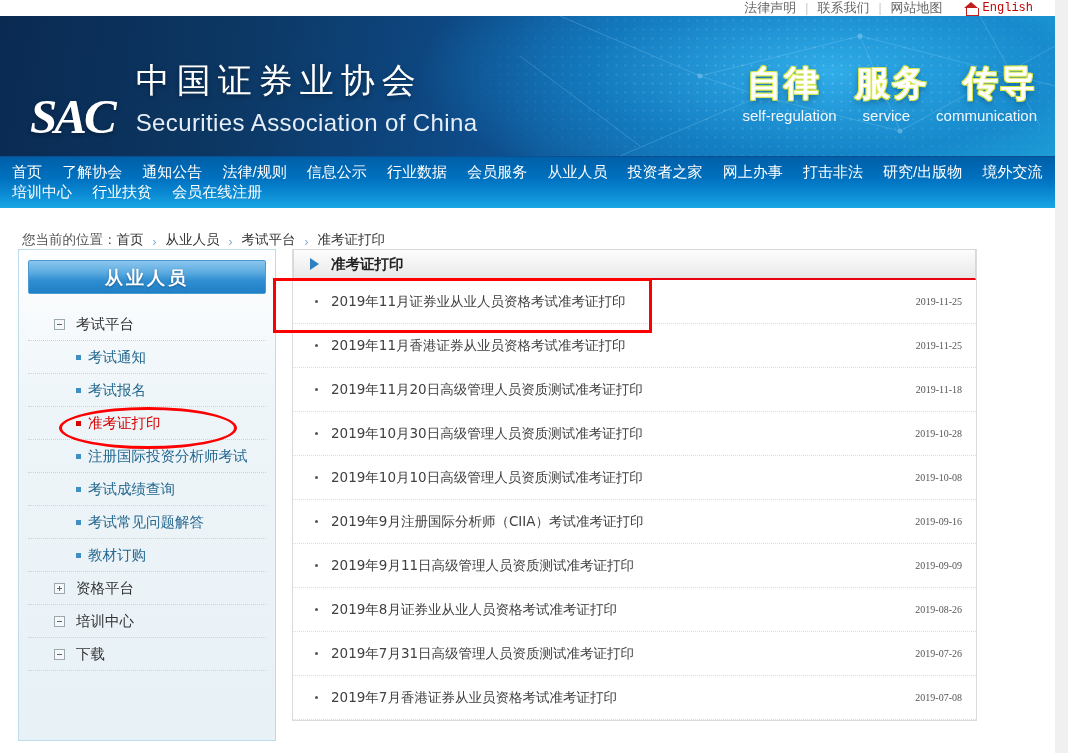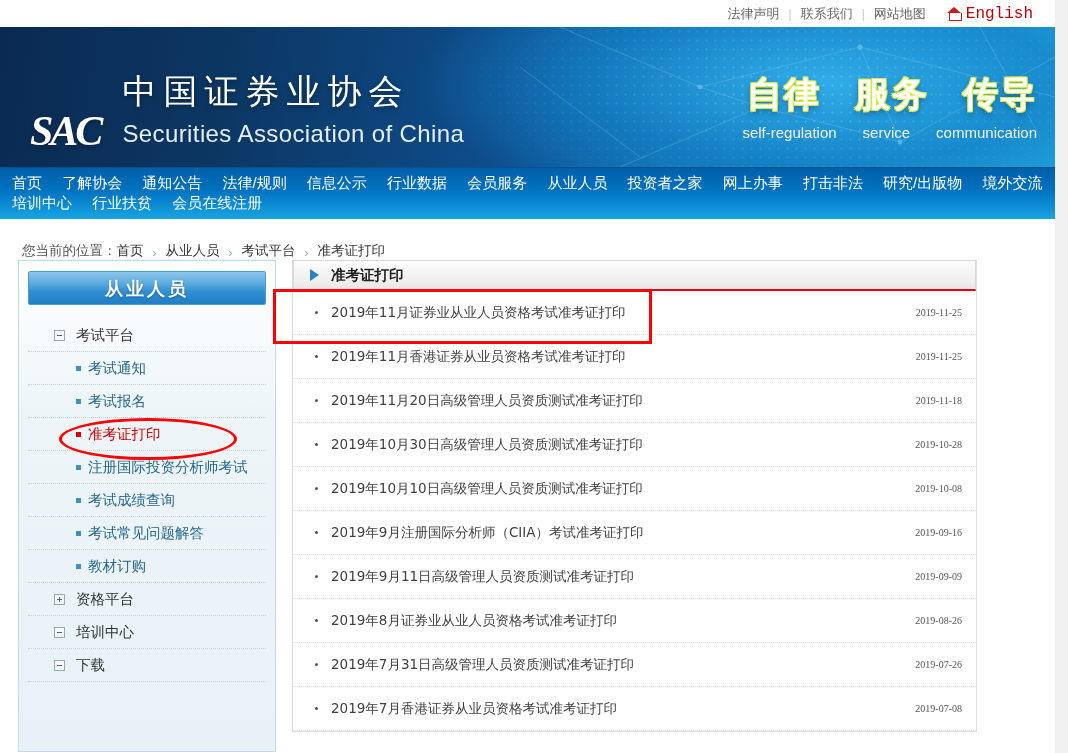--- a/index.html
+++ b/index.html
@@ -11,38 +11,38 @@
   }
   .page {
     position: relative;
     width: 1055px; height: 753px;
     background: #ffffff;
     overflow: hidden;
   }
 
   
   .topbar {
-    height: 27px;
+    height: 16px;
     background: #ffffff;
     display: flex;
     align-items: center;
     justify-content: flex-end;
     padding-right: 22px;
     font-size: 13px;
     color: #666;
   }
   .topbar a { color: #666; text-decoration: none; padding: 0 9px; }
   .topbar .sep { color: #c8c8c8; font-size: 12px; }
   .topbar .en-wrap {
     display: flex; align-items: center; gap: 4px;
     padding-left: 12px;
   }
   .topbar .en-link {
     color: #c00000; font-family: "Liberation Mono", "DejaVu Sans Mono", monospace;
-    font-size: 16px; padding: 0;
+    font-size: 12px; padding: 0;
   }
   .house-icon { display: inline-block; width: 15px; height: 13px; position: relative; }
   .house-icon::before {
     content: ""; position: absolute; left: 0; top: 0;
     border-left: 7.5px solid transparent; border-right: 7.5px solid transparent;
     border-bottom: 6px solid #c41e1e;
   }
   .house-icon::after {
     content: ""; position: absolute; left: 2px; top: 6px;
     width: 11px; height: 7px;
@@ -66,21 +66,21 @@
     mask-image: radial-gradient(ellipse 460px 150px at 76% 45%, rgba(0,0,0,0.9) 0%, rgba(0,0,0,0.25) 60%, transparent 82%);
   }
   .banner .lines { position: absolute; inset: 0; opacity: .45; }
   .logo-block {
     position: absolute; left: 30px; top: 42px;
     display: flex; align-items: flex-end; gap: 22px;
   }
   .sac-mark {
     font-family: "Liberation Serif", "DejaVu Serif", serif;
     font-weight: bold; font-style: italic;
-    font-size: 42px; line-height: 1;
+    font-size: 49px; line-height: 1;
     color: #ffffff; letter-spacing: -3px;
     text-shadow: 0 2px 4px rgba(0,0,0,0.35);
   }
   .org-names { padding-bottom: 4px; }
   .org-cn {
     font-size: 34px; color: #fff; letter-spacing: 7px;
     font-family: Liberation Sans, sans-serif; font-weight: 500;
     text-shadow: 0 2px 5px rgba(0,0,0,0.4);
   }
   .org-en {
@@ -94,21 +94,21 @@
   .slogan-cn {
     display: flex; gap: 34px; justify-content: flex-end;
     font-size: 35px; font-weight: bold; color: #ffffff;
     font-family: "DejaVu Sans", sans-serif;
     text-shadow: 1px 1px 0 #d8e84a, -1px -1px 0 #d8e84a, 1px -1px 0 #d8e84a,
                  -1px 1px 0 #d8e84a, 0 3px 6px rgba(0,40,80,0.55);
     letter-spacing: 2px;
   }
   .slogan-en {
     display: flex; gap: 26px; justify-content: flex-end;
-    margin-top: 6px; font-size: 15px; color: #f2f8fd;
+    font-size: 15px; color: #f2f8fd;
     font-family: "Liberation Sans", sans-serif;
   }
   .slogan-en span { display: inline-block; }
 
   
   .mainnav {
     background: linear-gradient(#005fa8 0%, #0071bf 42%, #0a88d2 70%, #1aa6e4 100%);
     border-top: 1px solid #0a4f90;
     color: #fff;
     padding: 5px 0 6px 0;

